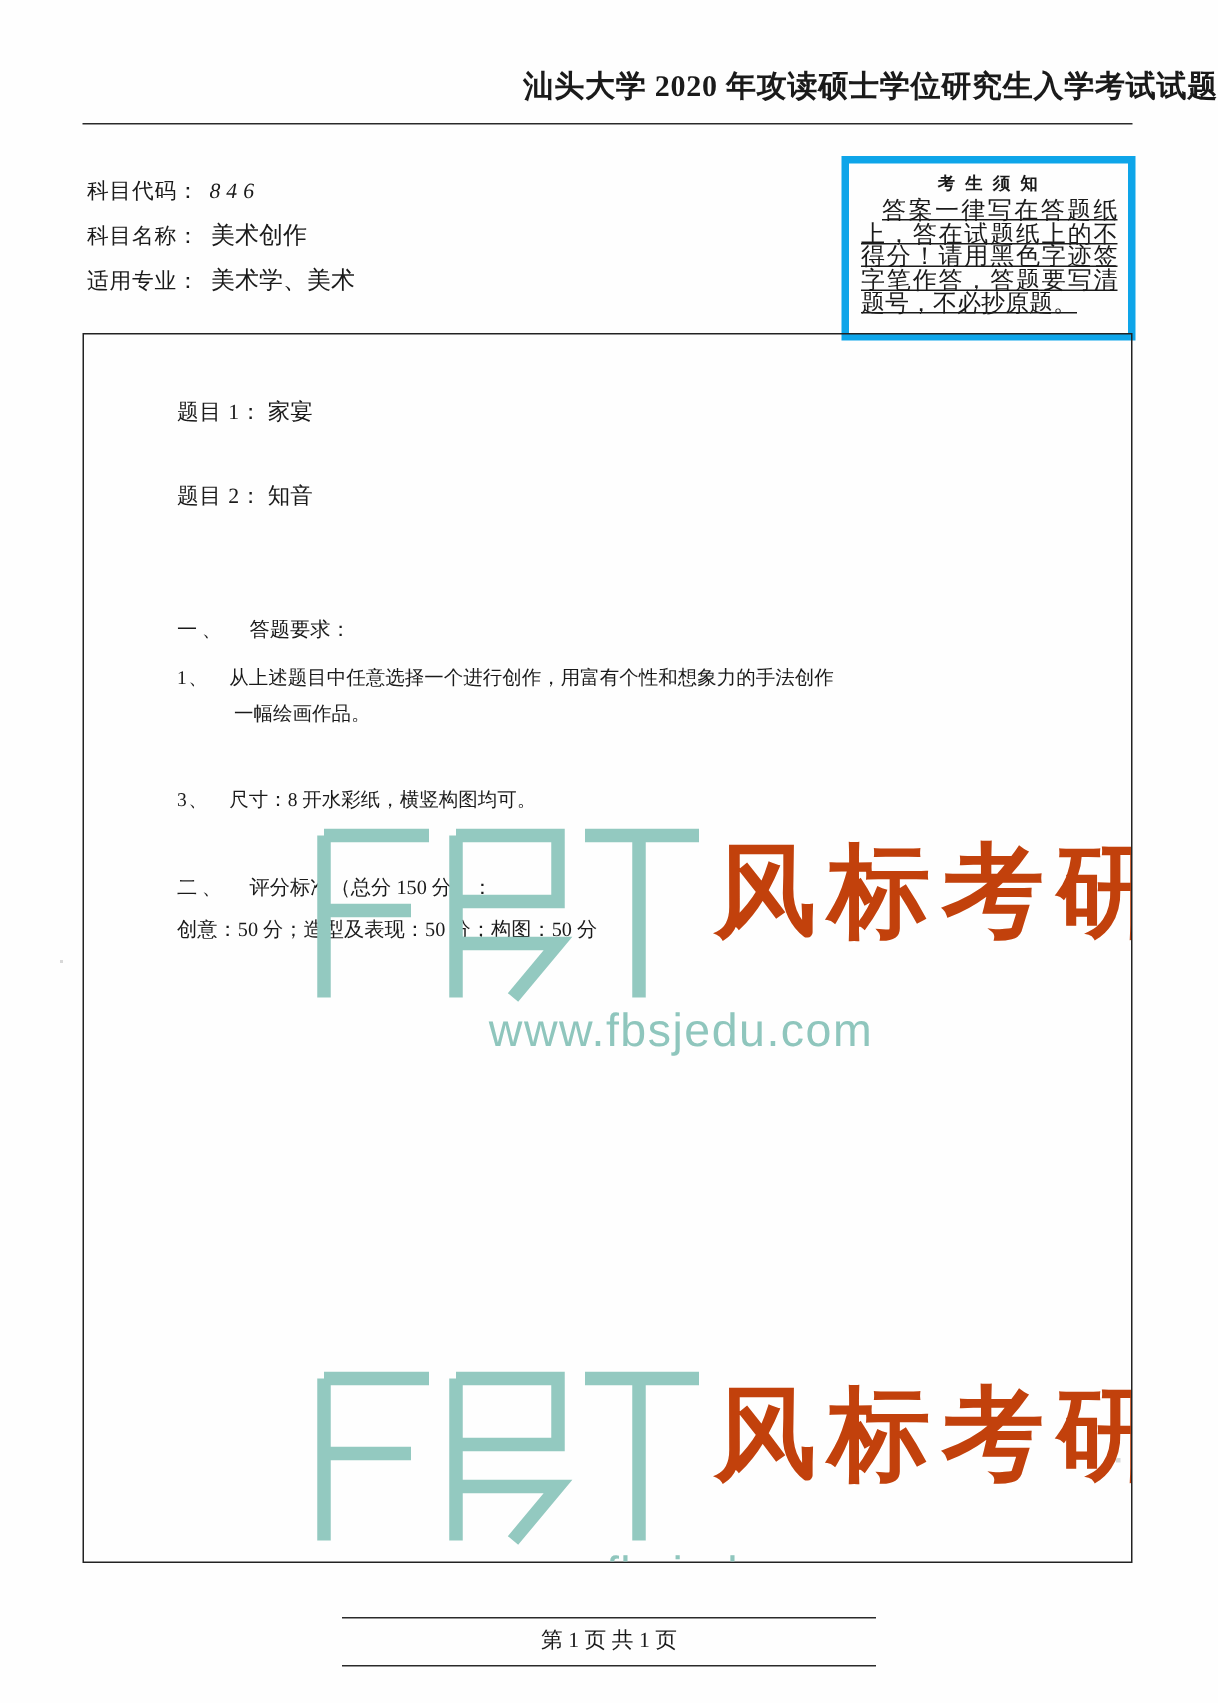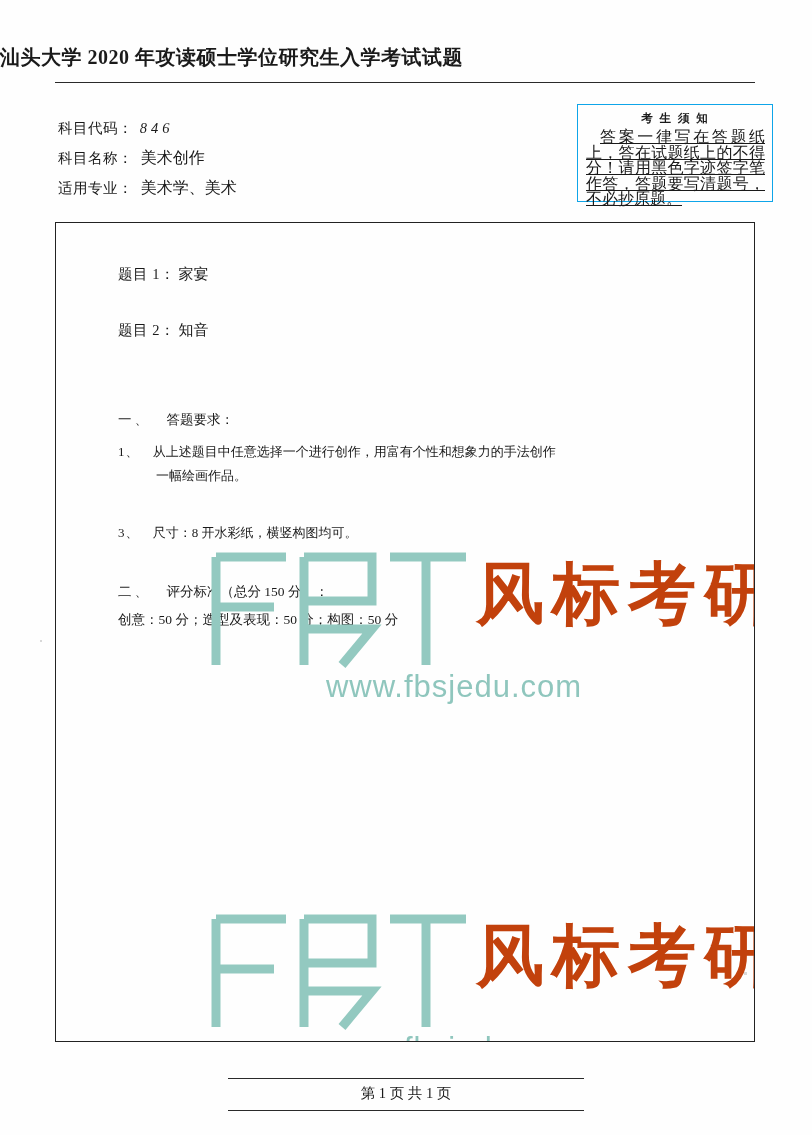--- a/index.html
+++ b/index.html
@@ -22,21 +22,21 @@
     height: 1135px;
     background: #fefefe;
   }
 
   
   .doc-title {
     position: absolute;
     left: 0;
     top: 44px;
     width: 812px;
-    text-align: left;
+    text-align: right;
     font-size: 20px;
     font-weight: bold;
     letter-spacing: 0.5px;
     font-family: "Liberation Serif", serif;
   }
   .title-rule {
     position: absolute;
     left: 55px;
     top: 82px;
     width: 700px;
@@ -67,25 +67,25 @@
   }
   .code-value {
     letter-spacing: 4px;
     margin-left: 3px;
     font-style: italic;
   }
 
   
   .notice {
     position: absolute;
-    right: 39px;
+    right: 55px;
     top: 104px;
     width: 196px;
-    height: 98px;
-    border: 1px solid #0ea5e9;
+    height: 123px;
+    border: 5px solid #0ea5e9;
     box-sizing: border-box;
     padding: 6px 7px 4px 8px;
   }
   .notice-title {
     text-align: center;
     font-size: 11.5px;
     font-weight: bold;
     letter-spacing: 2px;
     margin-bottom: 3px;
   }

